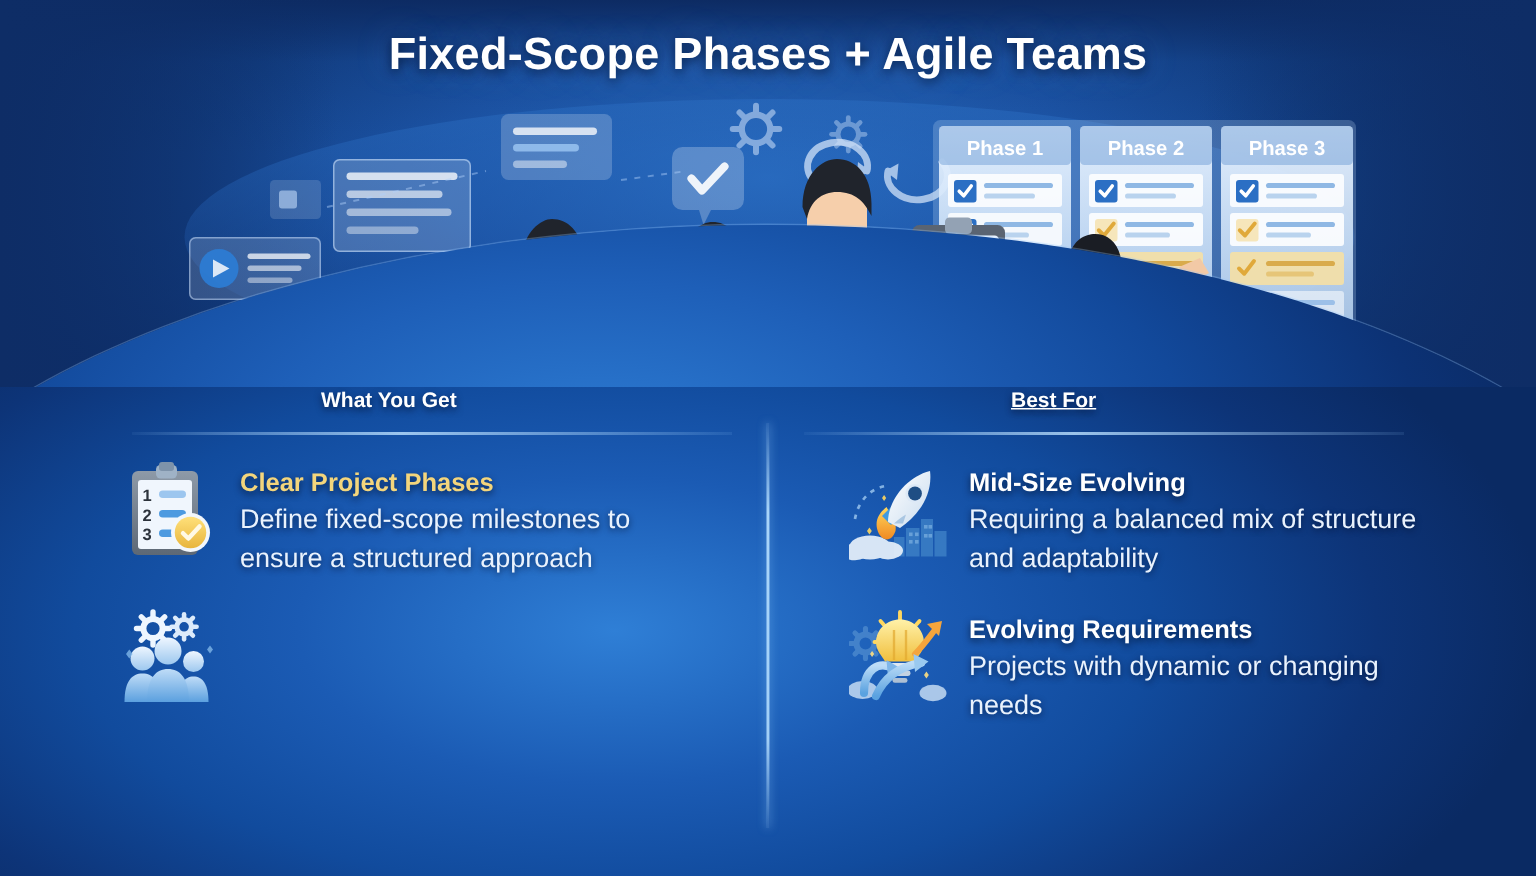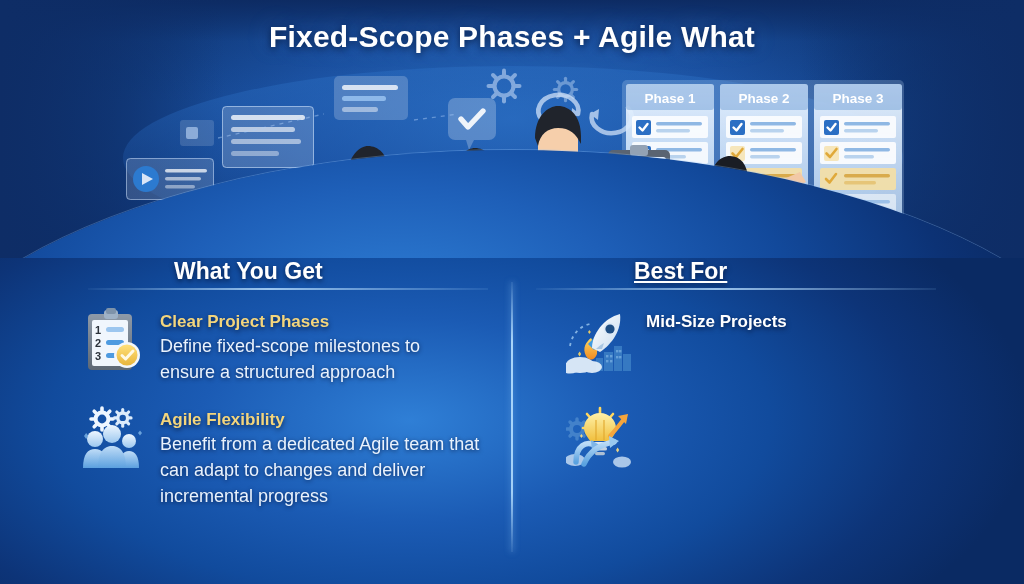--- a/index.html
+++ b/index.html
@@ -46,22 +46,23 @@
   .title {
     position:absolute; left:0; top:20px; width:1024px;
     text-align:center;
     font-size:30px; font-weight:bold; color:#ffffff;
     letter-spacing:0.2px;
     text-shadow:0 2px 7px rgba(2,16,45,0.75), 0 0 24px rgba(120,175,255,0.30);
   }
   
   .col-head {
     position:absolute; top:258px;
-    font-size:23px; font-weight:bold; color:#ffffff;
+    font-size:14px; font-weight:bold; color:#ffffff;
     text-shadow:0 2px 5px rgba(2,16,45,0.7);
+    margin-left:40px;
   }
   .col-head.left  { left:174px; }
   .col-head.right { left:634px;text-decoration:underline; }
   .head-rule {
     position:absolute; top:288px; height:2px;
     background:linear-gradient(to right, rgba(150,205,255,0.06), rgba(186,224,255,0.82) 45%, rgba(150,205,255,0.10));
   }
   .head-rule.left  { left:88px;  width:400px; }
   .head-rule.right { left:536px; width:400px; }
   .v-divider {
@@ -392,21 +393,21 @@
         <g opacity="0.85">
           <rect x="396" y="162" width="40" height="9" rx="2" fill="#eaf3ff" opacity="0.8"></rect>
           <rect x="404" y="158" width="30" height="7" rx="2" fill="#ffffff" opacity="0.55"></rect>
         </g>
       </svg>
     </div>
 
     <div class="arc"></div>
   </div>
 
-  <div class="title">Fixed-Scope Phases + Agile What</div>
+  <div class="title">Fixed-Scope Phases + Agile Teams</div>
 
   <div class="col-head left">What You Get</div>
   <div class="col-head right">Best For</div>
   <div class="head-rule left"></div>
   <div class="head-rule right"></div>
   <div class="v-divider"></div>
 
   <div class="feature f1">
     <div class="ficon">
       <svg viewBox="0 0 66 66">
@@ -495,24 +496,20 @@
         <g>
           <circle cx="32" cy="28" r="9" fill="url(#personG)"></circle>
           <path d="M18 62 C18 46 24 40 32 40 C40 40 46 46 46 62 Z" fill="url(#personB)"></path>
         </g>
         <g fill="#7fb6e8" opacity="0.8">
           <path d="M4 30 l2.2 -3 l2.2 3 l-2.2 3 Z"></path>
             <path d="M58 27 l2 -2.6 l2 2.6 l-2 2.6 Z"></path>
         </g>
       </svg>
     </div>
-    <div class="ftext">
-      <div class="fhead gold">Agile Flexibility</div>
-      <div class="fbody">Benefit from a dedicated Agile team that can adapt to changes and deliver incremental progress</div>
-    </div>
   </div>
 
   <div class="feature f3">
     <div class="ficon">
       <svg viewBox="0 0 66 66">
         <defs>
           <linearGradient id="rocketBody" x1="0" y1="0" x2="1" y2="1">
             <stop offset="0%" stop-color="#ffffff"></stop>
               <stop offset="100%" stop-color="#c9dcef"></stop>
           </linearGradient>
@@ -556,21 +553,22 @@
         <path d="M30 41 C33 38 36 36 38 35 L36 41 Z" fill="#a9c6e2"></path>
 
         <path d="M4 38 C6 26 14 18 24 16" fill="none" stroke="#9fc9f0" stroke-width="1.8" stroke-dasharray="3 4" opacity="0.8"></path>
         <g fill="#ffd75e" opacity="0.9">
           <path d="M12 46 l1.6 -2.4 l1.6 2.4 l-1.6 2.4 Z"></path>
             <path d="M22 24 l1.4 -2 l1.4 2 l-1.4 2 Z"></path>
         </g>
       </svg>
     </div>
     <div class="ftext">
-      <div class="fhead white">Mid-Size Projects</div>
+      <div class="fhead white">Mid-Size Evolving</div>
+      <div class="fbody">Requiring a balanced mix of structure and adaptability</div>
     </div>
   </div>
 
   <div class="feature f4">
     <div class="ficon">
       <svg viewBox="0 0 66 66">
         <defs>
           <linearGradient id="bulbG" x1="0" y1="0" x2="0" y2="1">
             <stop offset="0%" stop-color="#fff1a8"></stop>
               <stop offset="100%" stop-color="#f0bf3e"></stop>
@@ -623,15 +621,19 @@
         <path d="M10 56 C10 40 20 34 30 40" fill="none" stroke="url(#arrowG)" stroke-width="5.4" stroke-linecap="round"></path>
         <path d="M25 34 L35 40 L26 46 Z" fill="#7fb6e8"></path>
         <path d="M18 58 C24 44 36 38 48 36" fill="none" stroke="url(#arrowG)" stroke-width="5.4" stroke-linecap="round"></path>
         <path d="M43 30 L53 35 L44 42 Z" fill="#9ac9ef"></path>
         <g fill="#ffe082" opacity="0.9">
           <path d="M50 44 l1.6 -2.4 l1.6 2.4 l-1.6 2.4 Z"></path>
             <path d="M14 30 l1.4 -2 l1.4 2 l-1.4 2 Z"></path>
         </g>
       </svg>
     </div>
+    <div class="ftext">
+      <div class="fhead white">Evolving Requirements</div>
+      <div class="fbody">Projects with dynamic or changing needs</div>
+    </div>
   </div>
 
 </div>
 
 </body></html>

